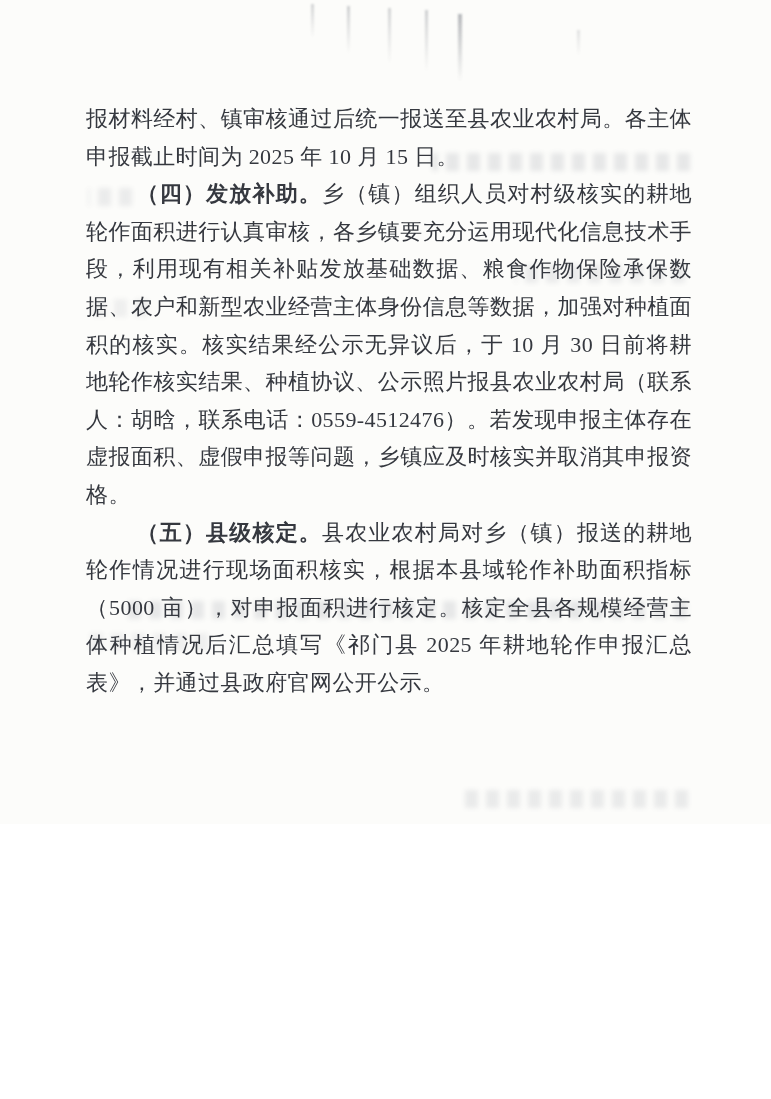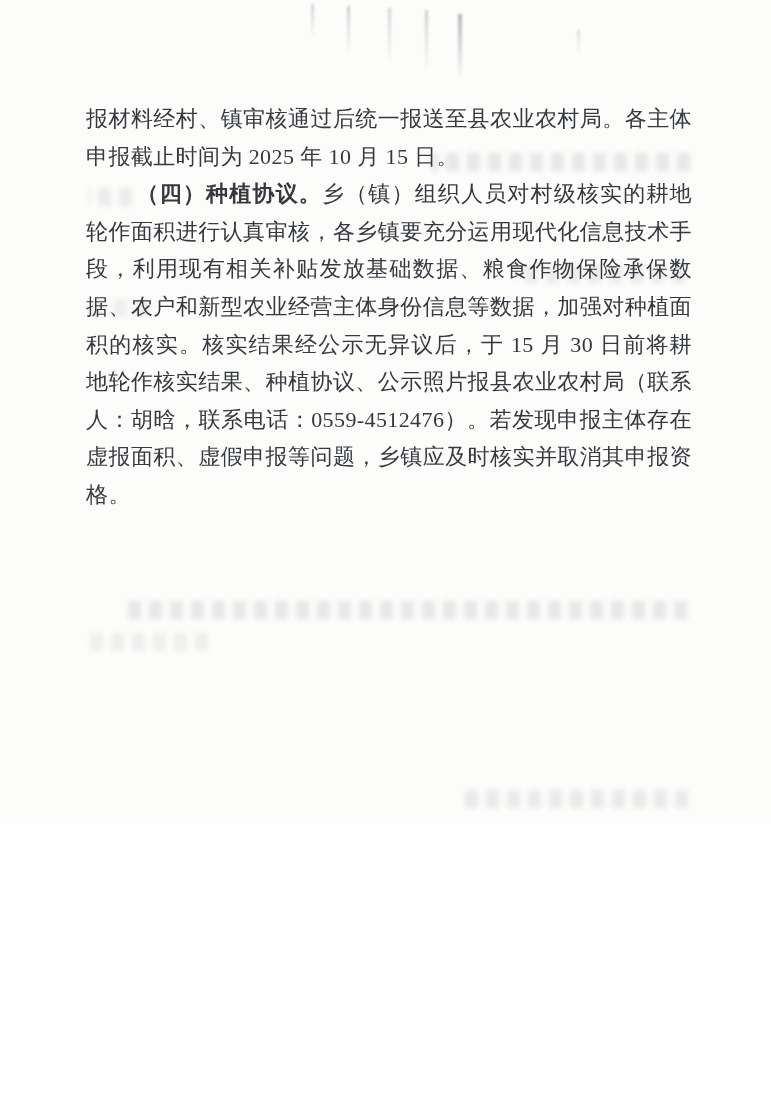--- a/index.html
+++ b/index.html
@@ -62,18 +62,19 @@
   <div class="ghost" style="left:88px;  top:299px; width:60px;  opacity:.08;"></div>
   <div class="ghost" style="left:122px; top:601px; width:565px;"></div>
   <div class="ghost" style="left:88px;  top:633px; width:120px; opacity:.08;"></div>
   <div class="ghost" style="left:460px; top:790px; width:228px; opacity:.11;"></div>
 
   <div class="text-block">
 
     <p class="para no-indent"><span>报材料经村、镇审核通过后统一报送至县农业农村局。各主体申报截止时间为 2025 年 10 月 15 日。</span></p>
 
 
-    <p class="para"><span class="lead">（四）种植协议。</span><span>乡（镇）组织人员对村级核实的耕地轮作面积进行认真审核，各乡镇要充分运用现代化信息技术手段，利用现有相关补贴发放基础数据、粮食作物保险承保数据、农户和新型农业经营主体身份信息等数据，加强对种植面积的核实。核实结果经公示无异议后，于 15 月 30 日前将耕地轮作核实结果、种植协议、公示照片报县农业农村局（联系人：胡晗，联系电话：0559-4512476）。若发现申报主体存在虚报面积、虚假申报等问题，乡镇应及时核实并取消其申报资格。</span></p>
+    <p class="para"><span class="lead">（四）发放补助。</span><span>乡（镇）组织人员对村级核实的耕地轮作面积进行认真审核，各乡镇要充分运用现代化信息技术手段，利用现有相关补贴发放基础数据、粮食作物保险承保数据、农户和新型农业经营主体身份信息等数据，加强对种植面积的核实。核实结果经公示无异议后，于 10 月 30 日前将耕地轮作核实结果、种植协议、公示照片报县农业农村局（联系人：胡晗，联系电话：0559-4512476）。若发现申报主体存在虚报面积、虚假申报等问题，乡镇应及时核实并取消其申报资格。</span></p>
 
+    <p class="para"><span class="lead">（五）县级核定。</span><span>县农业农村局对乡（镇）报送的耕地轮作情况进行现场面积核实，根据本县域轮作补助面积指标（5000 亩），对申报面积进行核定。核定全县各规模经营主体种植情况后汇总填写《祁门县 2025 年耕地轮作申报汇总表》，并通过县政府官网公开公示。</span></p>
 
 
   </div>
 </div>
 
 </body></html>

